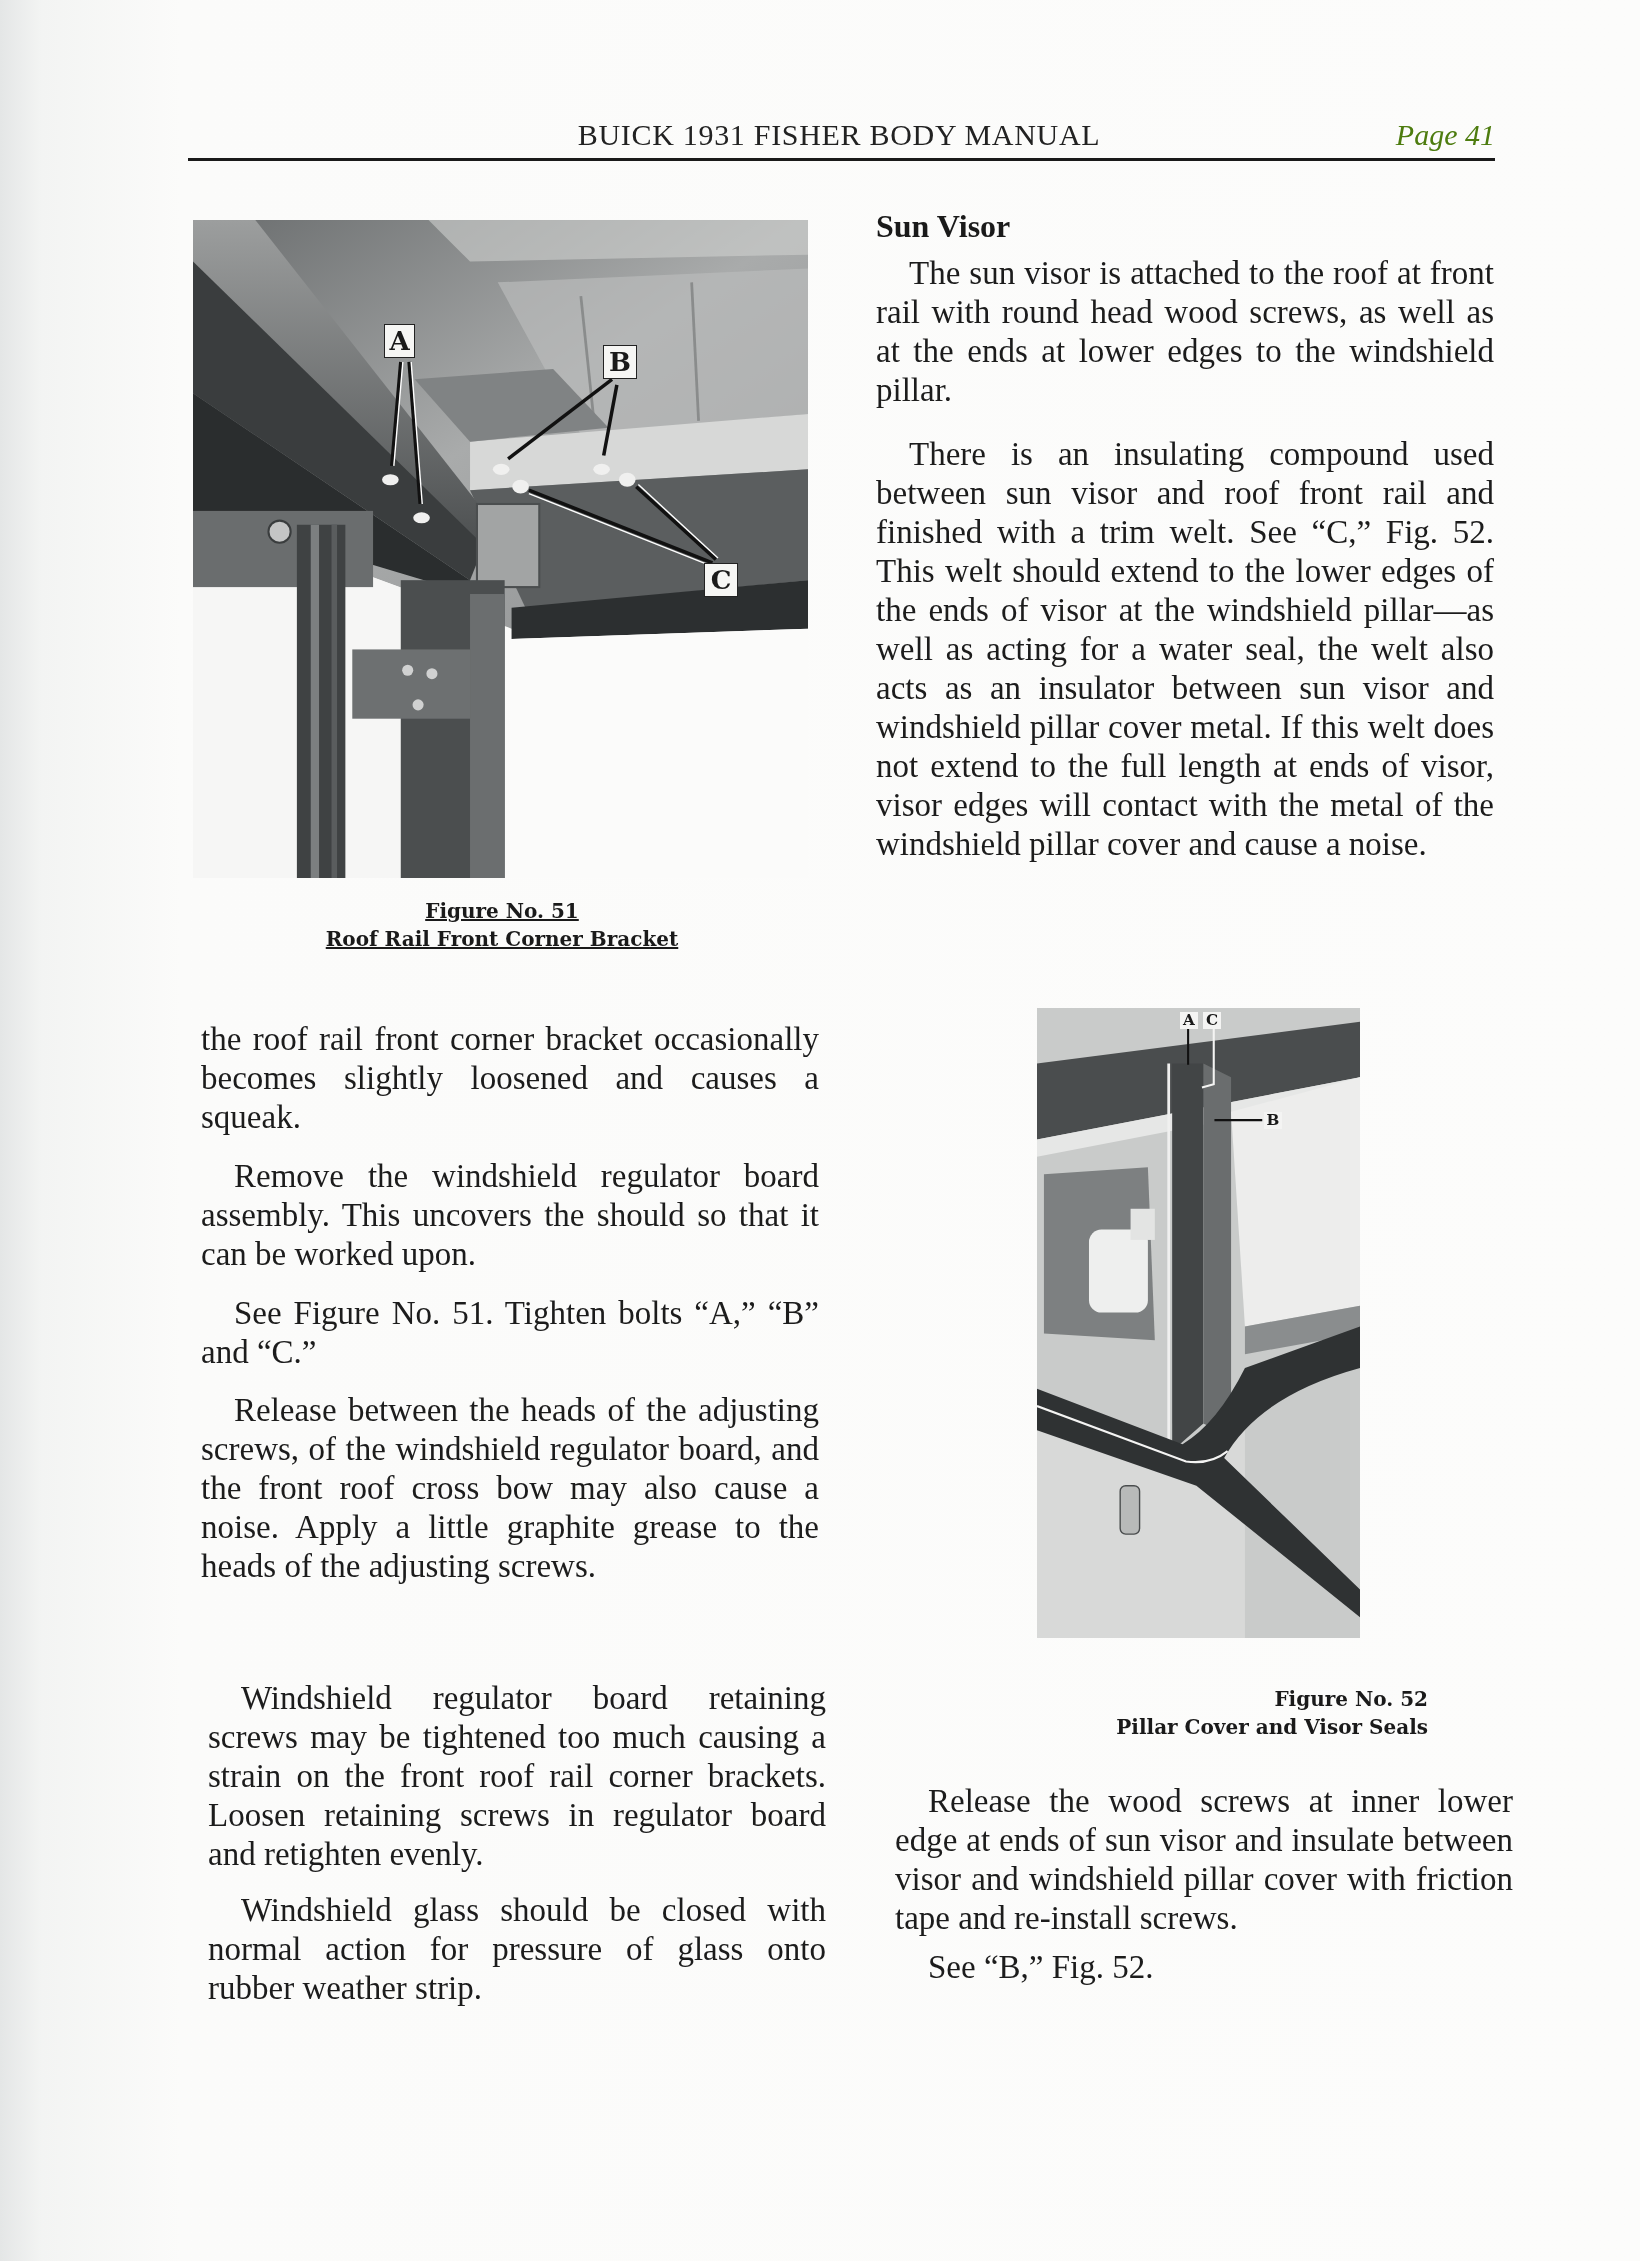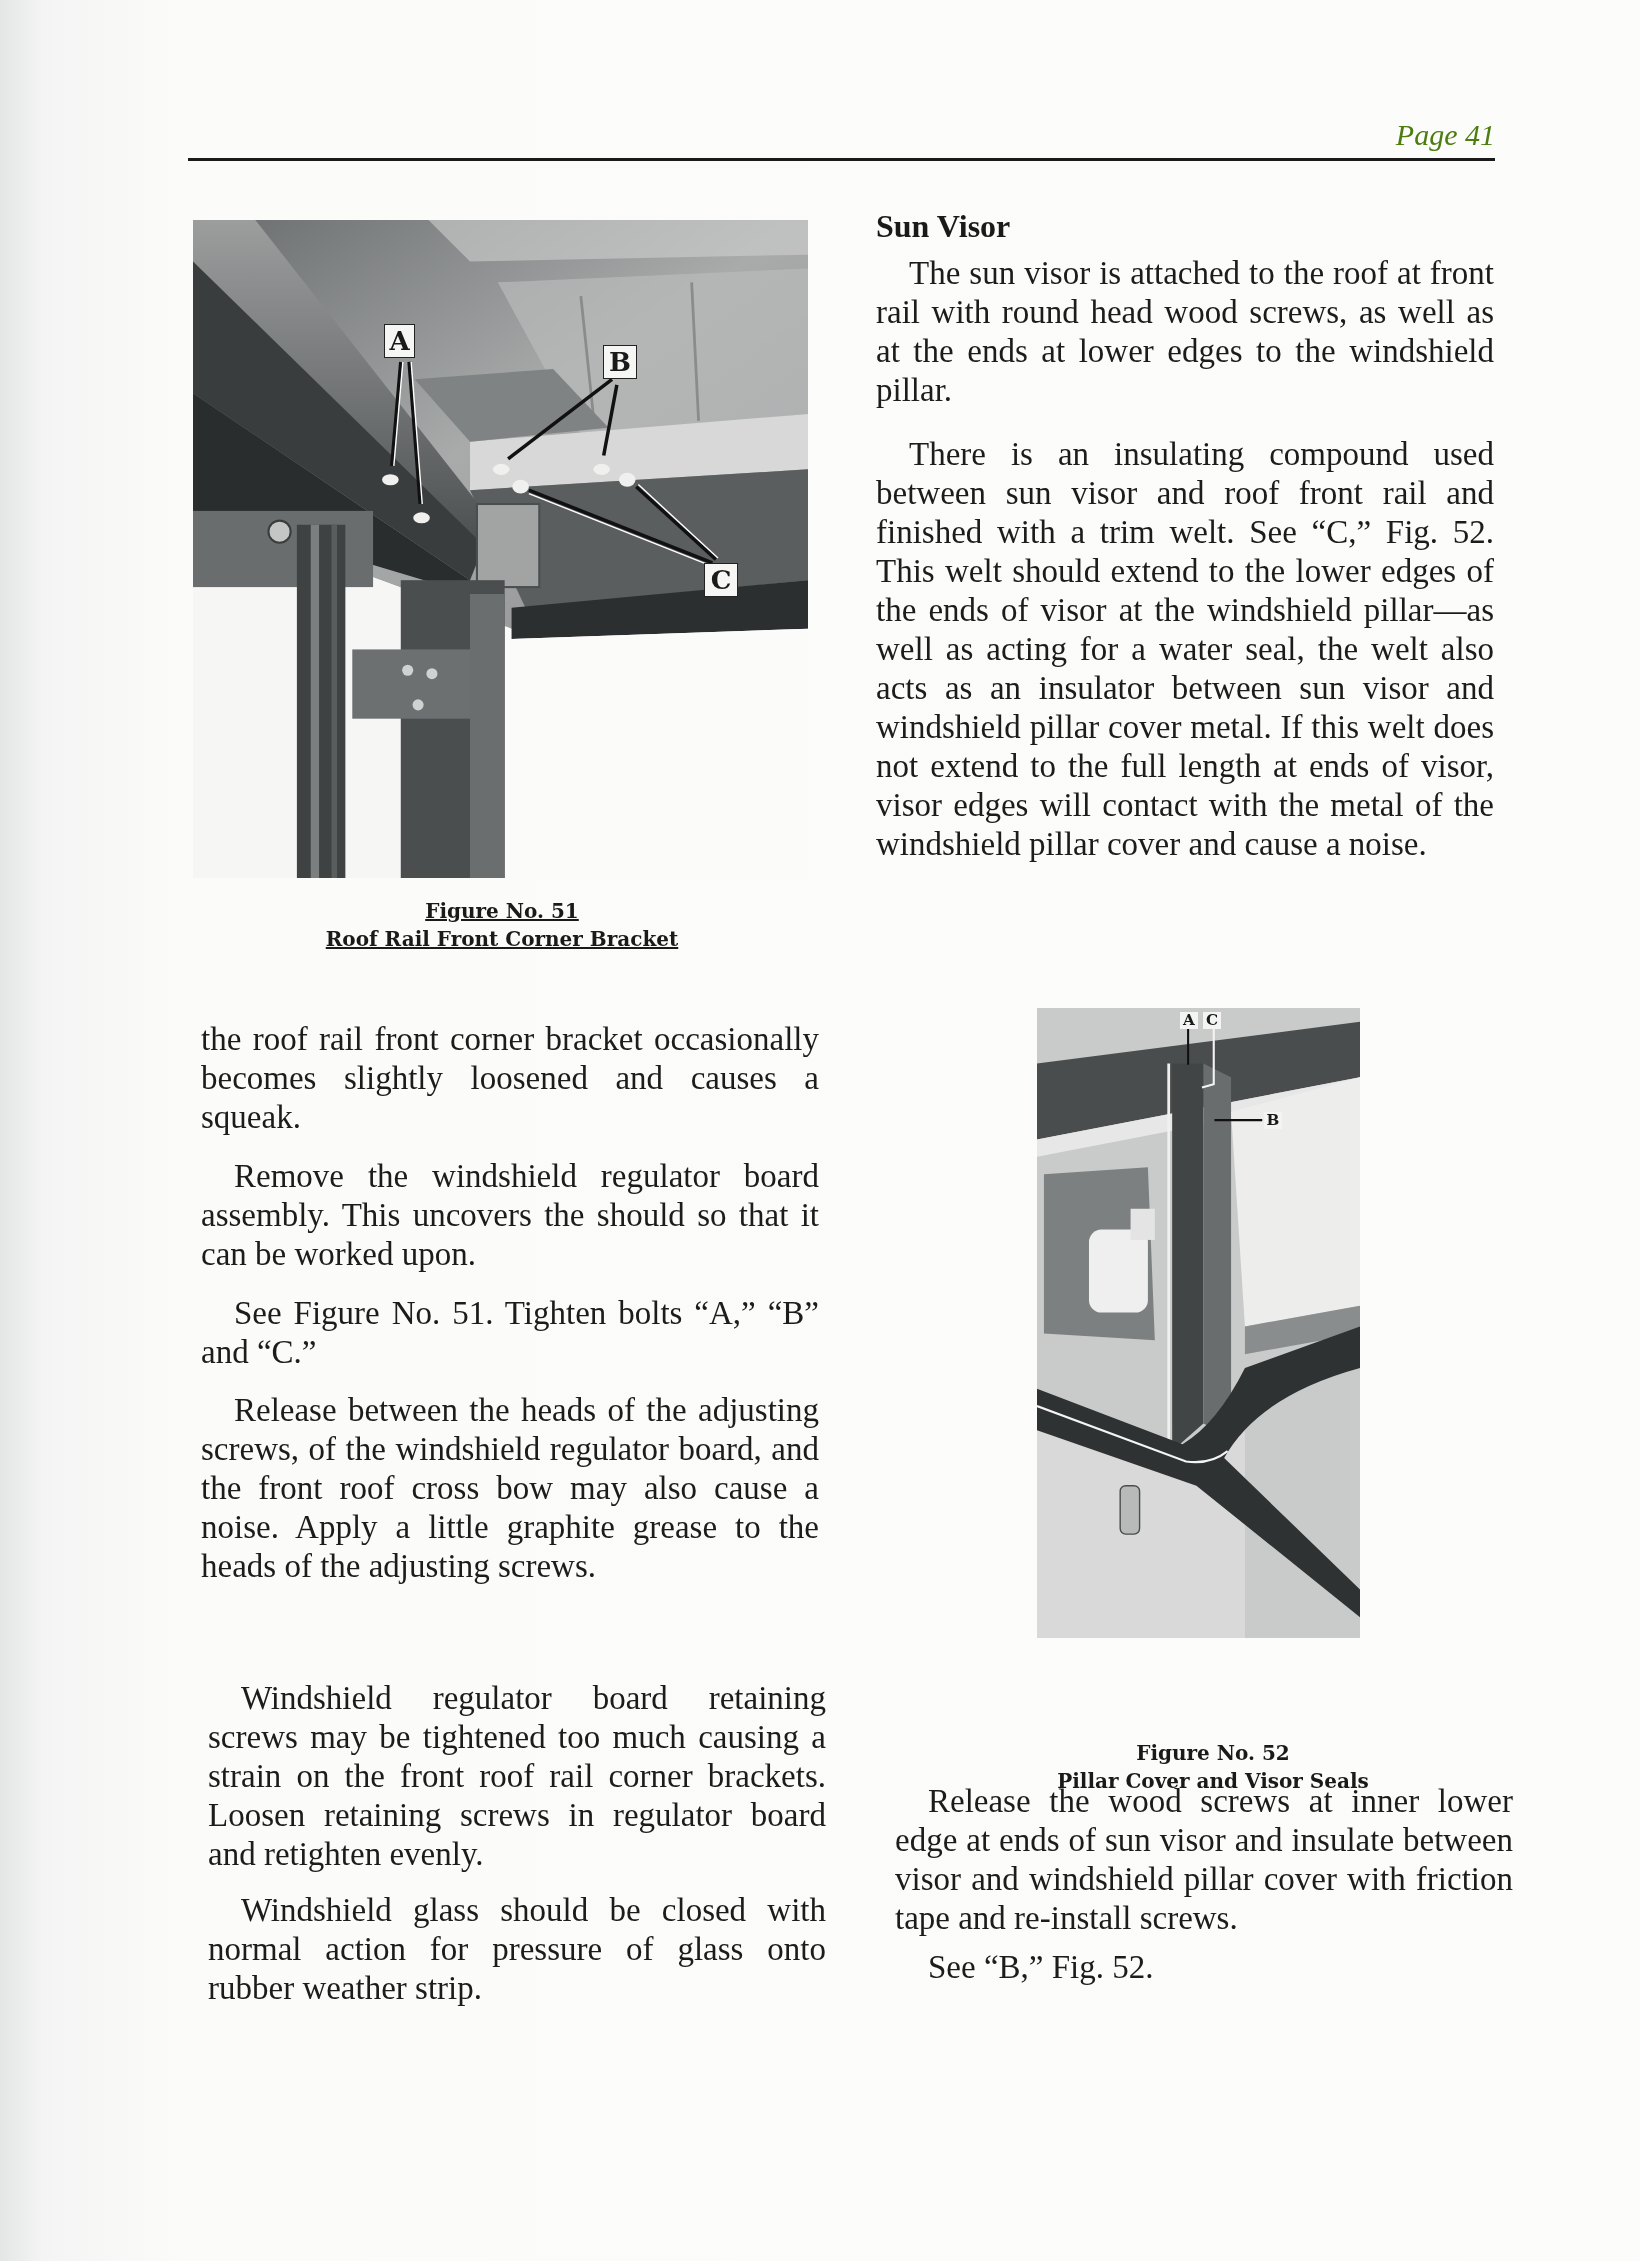--- a/index.html
+++ b/index.html
@@ -53,20 +53,21 @@
     font-size: 20px; line-height: 28px; color: #1a1a1a;
   }
   .callout-label {
     font-family: "DejaVu Serif", serif; font-weight: bold;
   }
 </style>
 </head>
 <body>
 
 <div class="abs running-head">
+  <span class="running-title">BUICK 1931 FISHER BODY MANUAL</span>
   <span class="page-number">Page 41</span>
 </div>
 <div class="abs header-rule"></div>
 
 <div class="figure" style="left:193px; top:220px; width:615px; height:658px;">
   <svg viewBox="0 0 888 950" preserveAspectRatio="none">
     <defs>
       <linearGradient id="ceil51" x1="0" y1="0" x2="1" y2="1">
         <stop offset="0" stop-color="#6a6d6e"></stop>
         <stop offset="0.5" stop-color="#a9abab"></stop>
@@ -190,21 +191,21 @@
 
     <line x1="218" y1="30" x2="218" y2="82" stroke="#111" stroke-width="3"></line>
     <path d="M255,30 L255,110 L238,115" stroke="#f4f4f3" stroke-width="3" fill="none"></path>
     <line x1="325" y1="162" x2="256" y2="162" stroke="#111" stroke-width="3"></line>
   </svg>
   <div class="abs callout-label" style="left:143px; top:4.2px; width:18px; height:16.6px; background:#f4f4f3; font-size:15.2px; text-align:center; line-height:16.6px;">A</div>
   <div class="abs callout-label" style="left:166px; top:4.2px; width:18px; height:16.6px; background:#f4f4f3; font-size:15.2px; text-align:center; line-height:16.6px;">C</div>
   <div class="abs callout-label" style="left:227px; top:104px; width:18px; height:16.6px; background:#f4f4f3; font-size:15.2px; text-align:center; line-height:16.6px;">B</div>
 </div>
 
-<div class="caption" style="left:998px; top:1739px; width:430px;">
+<div class="caption" style="left:998px; top:1685px; width:430px;text-align:right;">
   <div>Figure No. 52</div>
   <div>Pillar Cover and Visor Seals</div>
 </div>
 
 <div class="para" style="left:895px; top:1782px; width:618px;">
   <span class="indent"></span><span>Release the wood screws at inner lower edge at ends of sun visor and insulate between visor and windshield pillar cover with friction tape and re-install screws.</span>
 </div>
 <div class="para" style="left:895px; top:1948px; width:618px;">
   <span class="indent"></span><span>See “B,” Fig. 52.</span>
 </div>

